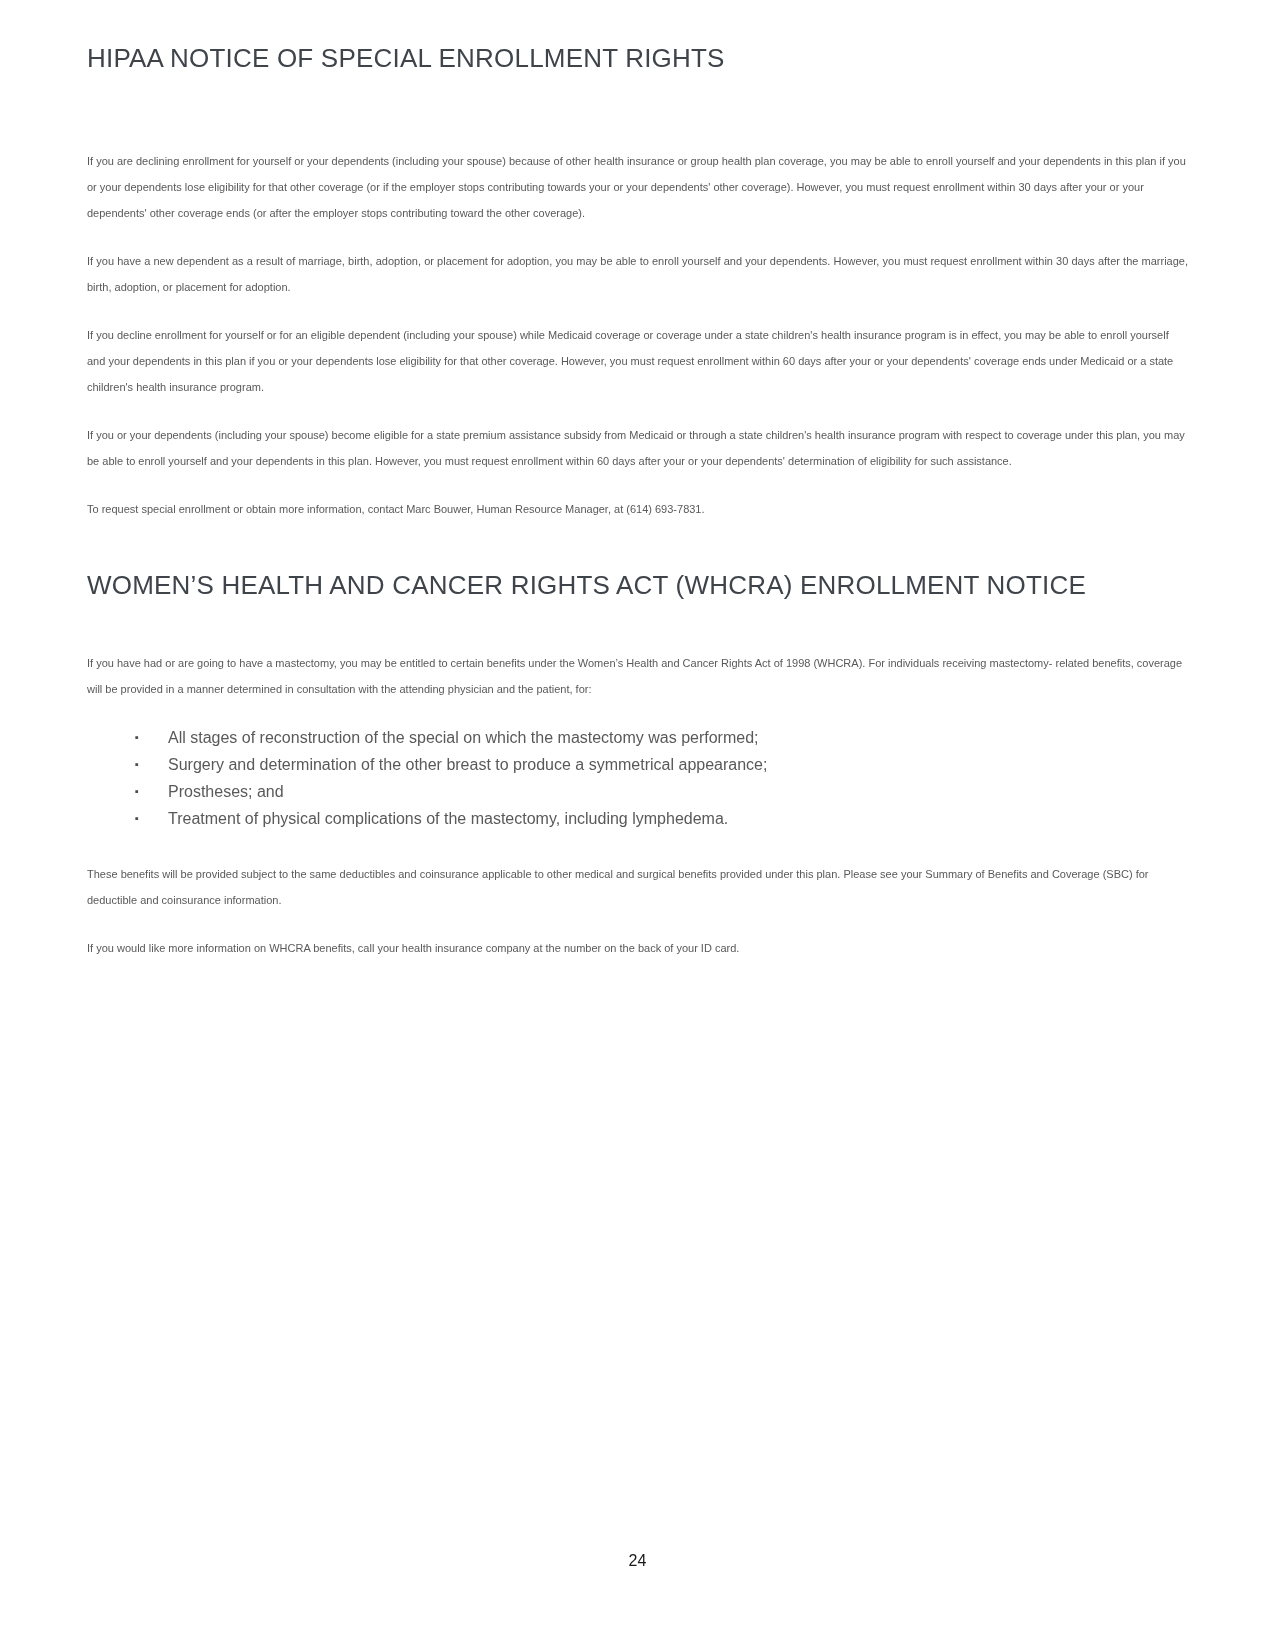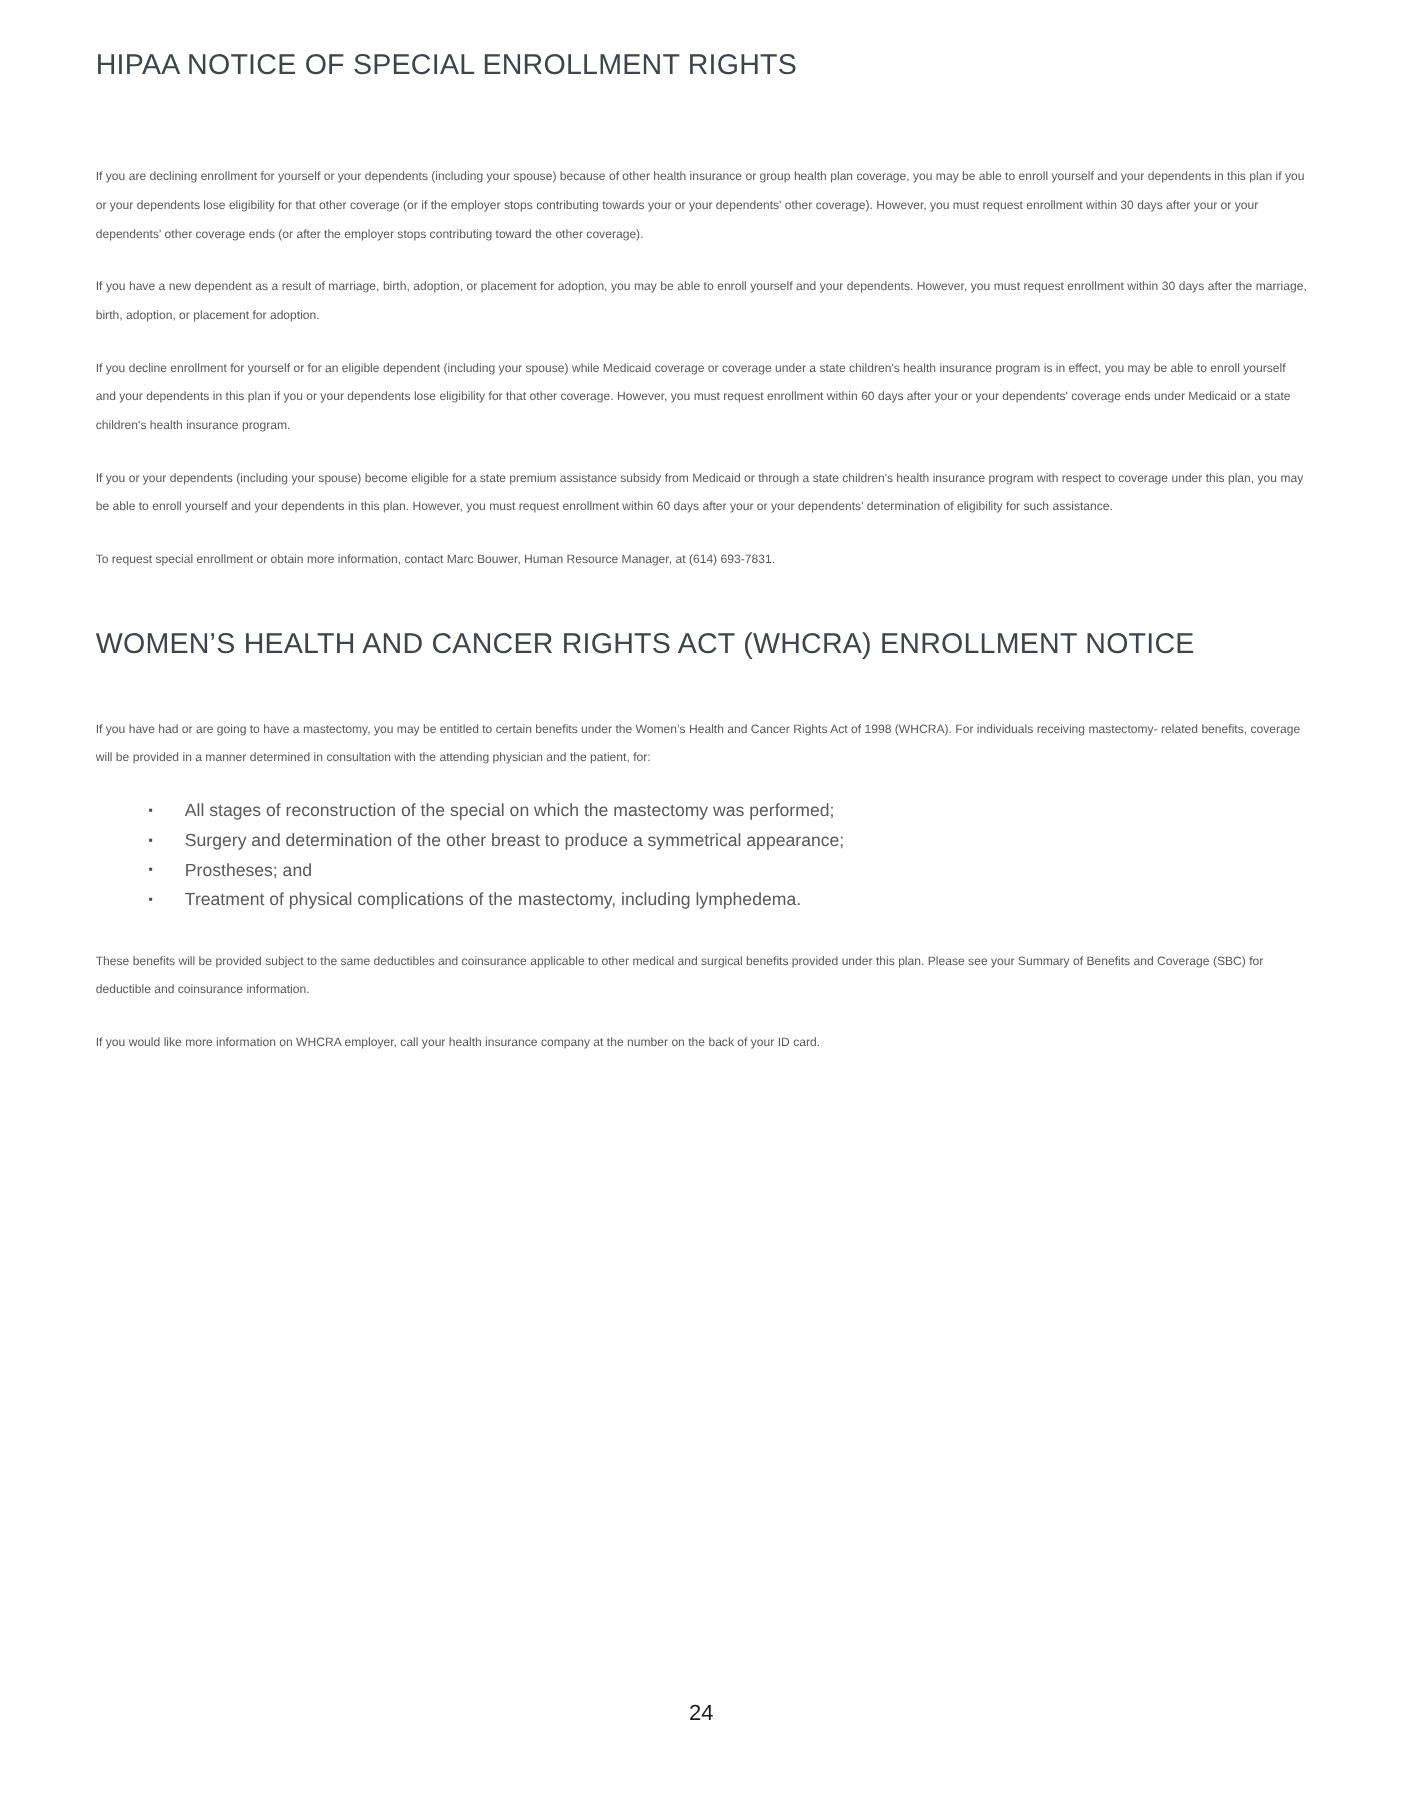--- a/index.html
+++ b/index.html
@@ -60,21 +60,21 @@
     font-size: 11px;
     line-height: 27px;
     color: #4a4a4a;
   }
   .page-number {
     position: absolute;
     bottom: 80px;
     left: 0;
     width: 100%;
     text-align: center;
-    font-size: 20px;
+    font-size: 16px;
     color: #1a1a1a;
   }
 </style>
 </head>
 <body>
 
 <div class="page">
   <div class="content">
 
     <section>
@@ -110,19 +110,19 @@
           <span>Prostheses; and</span>
         </li>
         <li>
           <span class="bullet">▪</span>
           <span>Treatment of physical complications of the mastectomy, including lymphedema.</span>
         </li>
       </ul>
 
       <p class="para">These benefits will be provided subject to the same deductibles and coinsurance applicable to other medical and surgical benefits provided under this plan. Please see your Summary of Benefits and Coverage (SBC) for deductible and coinsurance information.</p>
 
-      <p class="para">If you would like more information on WHCRA employer, call your health insurance company at the number on the back of your ID card.</p>
+      <p class="para">If you would like more information on WHCRA benefits, call your health insurance company at the number on the back of your ID card.</p>
     </section>
 
   </div>
 
   <div class="page-number">24</div>
 </div>
 
 </body></html>

